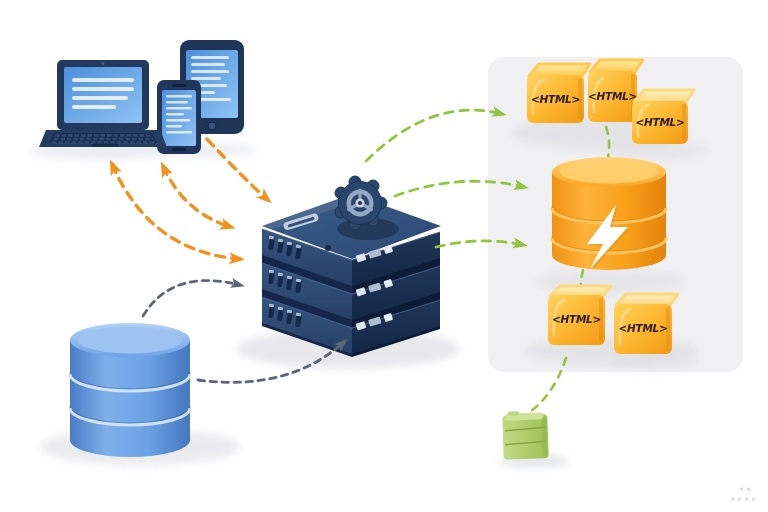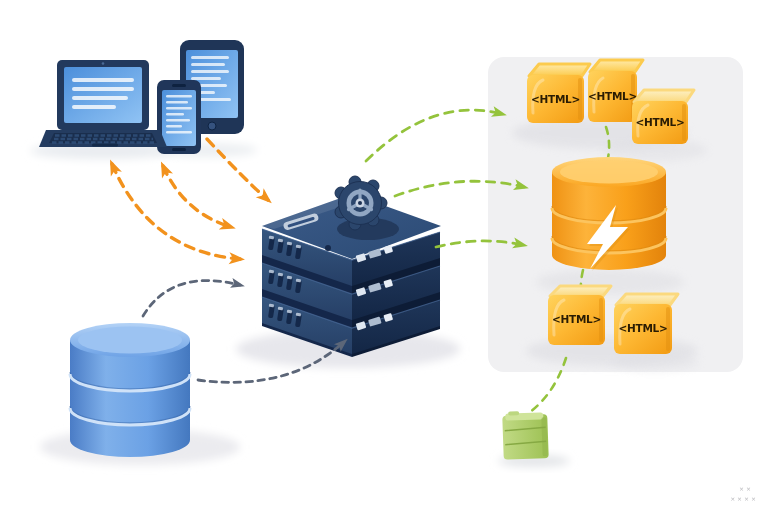--- a/index.html
+++ b/index.html
@@ -1,17 +1,17 @@
 <!DOCTYPE html>
 <html><head>
 <meta charset="utf-8">
 <style>
   html,body{margin:0;padding:0;background:#ffffff;}
   #canvas{position:relative;width:768px;height:512px;background:#ffffff;overflow:hidden;
-          font-family:"DejaVu Sans","Liberation Sans",sans-serif;}
+          font-family:"DejaVu Sans","Liberation Sans",sans-serif;font-style:italic;}
   svg{display:block}
   .cube-label{font-family:"DejaVu Sans","Liberation Sans",sans-serif;font-weight:bold;
               font-size:10.5px;letter-spacing:-0.3px;fill:#2a1c03;text-anchor:middle;}
   .watermark{font-family:"DejaVu Sans","Liberation Sans",sans-serif;font-size:6px;
              fill:#b5b5b9;text-anchor:end;}
 </style>
 </head>
 <body>
 
 <div id="canvas">

